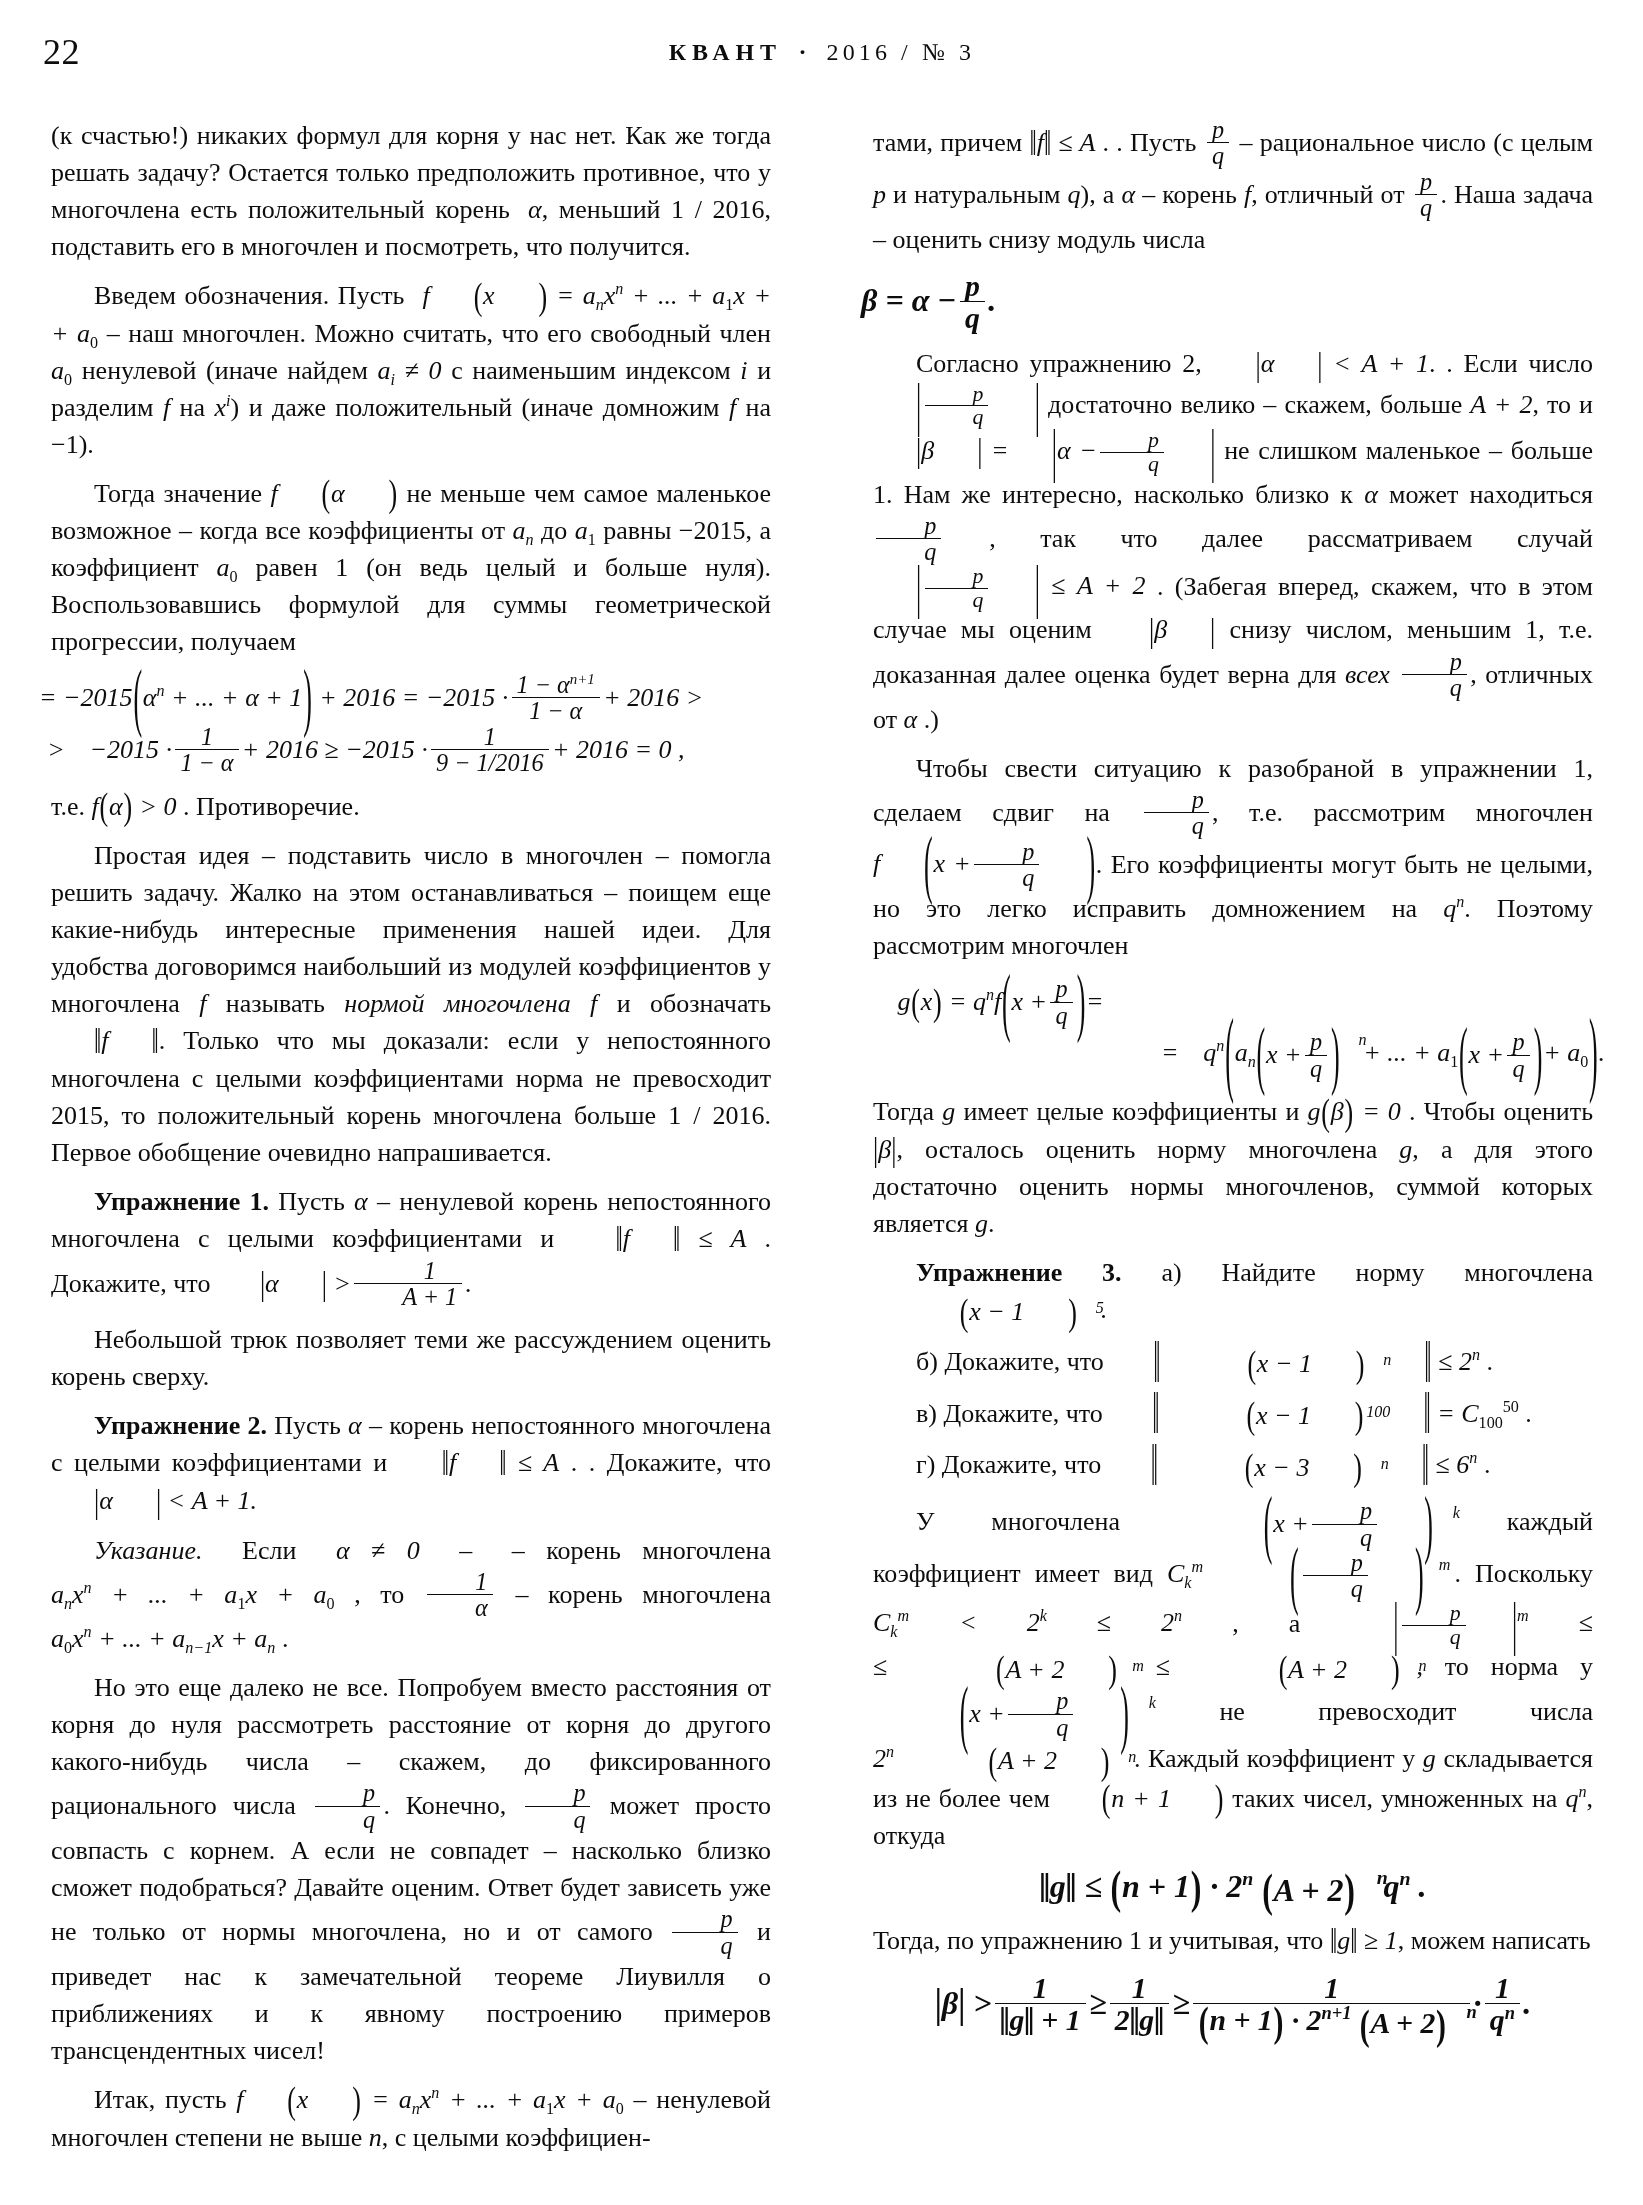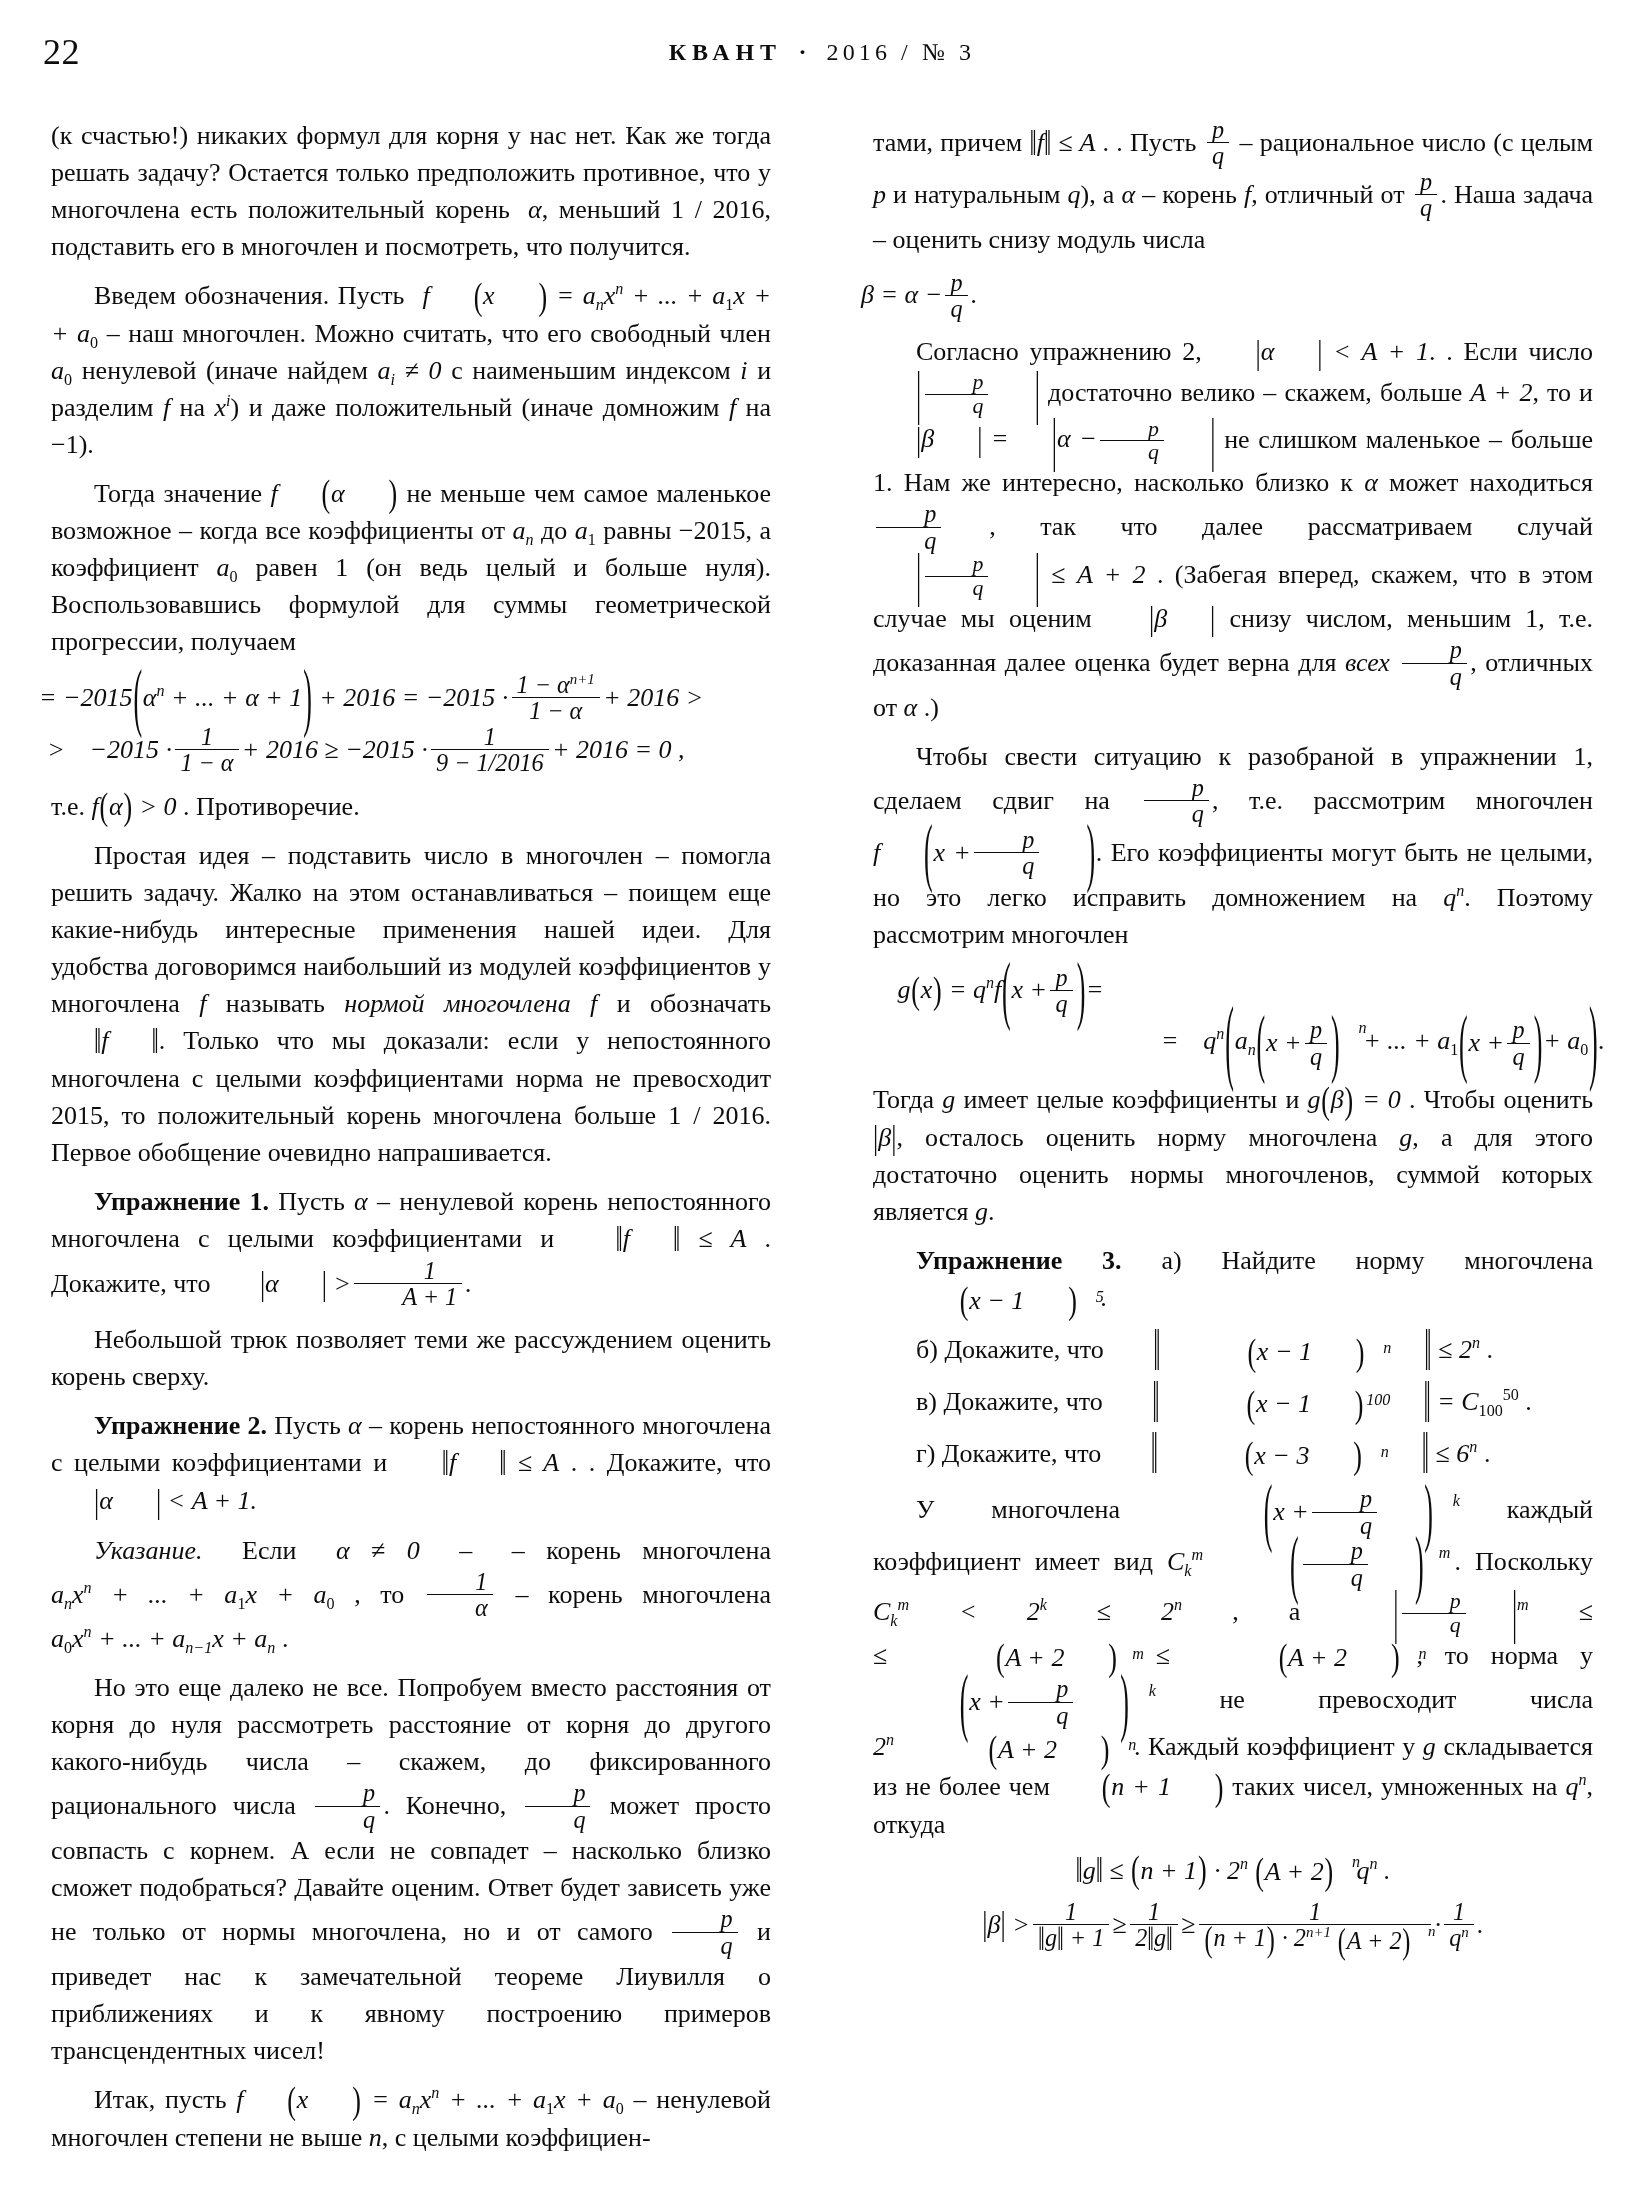--- a/index.html
+++ b/index.html
@@ -95,25 +95,26 @@
     line-height: 1.05;
     margin: 0 3.3px;
   }
   .frac > .num { display: block; padding: 0 5px; font-size: 0.93em;}
   .frac > .den { display: block; border-top: 1.6px solid #0d0d0d; padding: 0 5px; font-size: 0.93em;}
   .frac.sm { font-size: 0.9em; }
 
   
   .eq {
     text-align: center;
-    font-size: 26px;
+    font-size: 32px;
     margin: 10px 0 10px 0;
     line-height: 1.25;
     font-style: italic;
     white-space: nowrap;
+    font-weight: bold;
   }
   .eq.left { text-align: left; }
   .eq-block { margin: 8.2px 0 10px 0; }
   .eq-line {
     font-size: 26px;
     line-height: 1.9;
     font-style: italic;
     white-space: nowrap;
   }
   .eq-line.r { text-align: right; }
@@ -240,20 +241,21 @@
     <p class="ind"><span>в) Докажите, что</span> <span class="m"><span class="norm tall">‖</span><span class="grp pad-exp"><span class="paren short">(</span>x − 1<span class="paren short">)</span><span class="expo rm">100</span></span><span class="norm tall">‖</span> = C<sub class="rm">100</sub><sup class="rm">50</sup></span> .</p>
 
     <p class="ind"><span>г) Докажите, что</span> <span class="m"><span class="norm tall">‖</span><span class="grp pad-exp"><span class="paren short">(</span>x − 3<span class="paren short">)</span><span class="expo">n</span></span><span class="norm tall">‖</span> ≤ 6<sup>n</sup></span> .</p>
 
     <p class="ind"><span>У многочлена</span> <span class="m"><span class="grp pad-exp"><span class="paren tall">(</span>x +<span class="frac"><span class="num">p</span><span class="den">q</span></span><span class="paren tall">)</span><span class="expo">k</span></span></span> <span>каждый коэффициент имеет вид</span> <span class="m">C<sub>k</sub><sup>m</sup><span class="grp pad-exp"><span class="paren tall">(</span><span class="frac"><span class="num">p</span><span class="den">q</span></span><span class="paren tall">)</span><span class="expo">m</span></span></span> <span>. Поскольку</span> <span class="m">C<sub>k</sub><sup>m</sup> &lt; 2<sup>k</sup> ≤ 2<sup>n</sup></span> <span>, а</span> <span class="m"><span class="abs tall">|</span><span class="frac sm"><span class="num">p</span><span class="den">q</span></span><span class="abs tall">|</span><sup>m</sup> ≤</span> <span class="m">≤ <span class="grp pad-exp"><span class="paren short">(</span>A + 2<span class="paren short">)</span><span class="expo">m</span></span> ≤ <span class="grp pad-exp"><span class="paren short">(</span>A + 2<span class="paren short">)</span><span class="expo">n</span></span></span><span>, то норма у</span> <span class="m"><span class="grp pad-exp"><span class="paren tall">(</span>x +<span class="frac"><span class="num">p</span><span class="den">q</span></span><span class="paren tall">)</span><span class="expo">k</span></span></span> <span>не превосходит числа</span> <span class="m">2<sup>n</sup> <span class="grp pad-exp"><span class="paren short">(</span>A + 2<span class="paren short">)</span><span class="expo">n</span></span></span> <span>. Каждый коэффициент у</span> <span class="m">g</span> <span>складывается из не более чем</span> <span class="m"><span class="paren short">(</span>n + 1<span class="paren short">)</span></span> <span>таких чисел, умноженных на</span> <span class="m">q<sup>n</sup></span><span>, откуда</span></p>
 
     <div class="eq">
       <span class="m"><span class="norm">‖</span>g<span class="norm">‖</span> ≤ <span class="paren short">(</span>n + 1<span class="paren short">)</span> · 2<sup>n</sup> <span class="grp pad-exp"><span class="paren short">(</span>A + 2<span class="paren short">)</span><span class="expo">n</span></span> q<sup>n</sup></span> .
     </div>
 
+    <p class="noind"><span>Тогда, по упражнению 1 и учитывая, что</span> <span class="m"><span class="norm">‖</span>g<span class="norm">‖</span> ≥ 1</span><span>, можем написать</span></p>
 
     <div class="eq">
       <span class="m"><span class="abs">|</span>β<span class="abs">|</span> &gt;<span class="frac"><span class="num">1</span><span class="den"><span class="norm">‖</span>g<span class="norm">‖</span> + 1</span></span>≥<span class="frac"><span class="num">1</span><span class="den">2<span class="norm">‖</span>g<span class="norm">‖</span></span></span>≥<span class="frac"><span class="num">1</span><span class="den"><span class="paren short">(</span>n + 1<span class="paren short">)</span> · 2<sup>n+1</sup> <span class="grp pad-exp"><span class="paren short">(</span>A + 2<span class="paren short">)</span><span class="expo">n</span></span></span></span>·<span class="frac"><span class="num">1</span><span class="den">q<sup>n</sup></span></span>.</span>
     </div>
 
   </div>
 
 </div>
 
 

